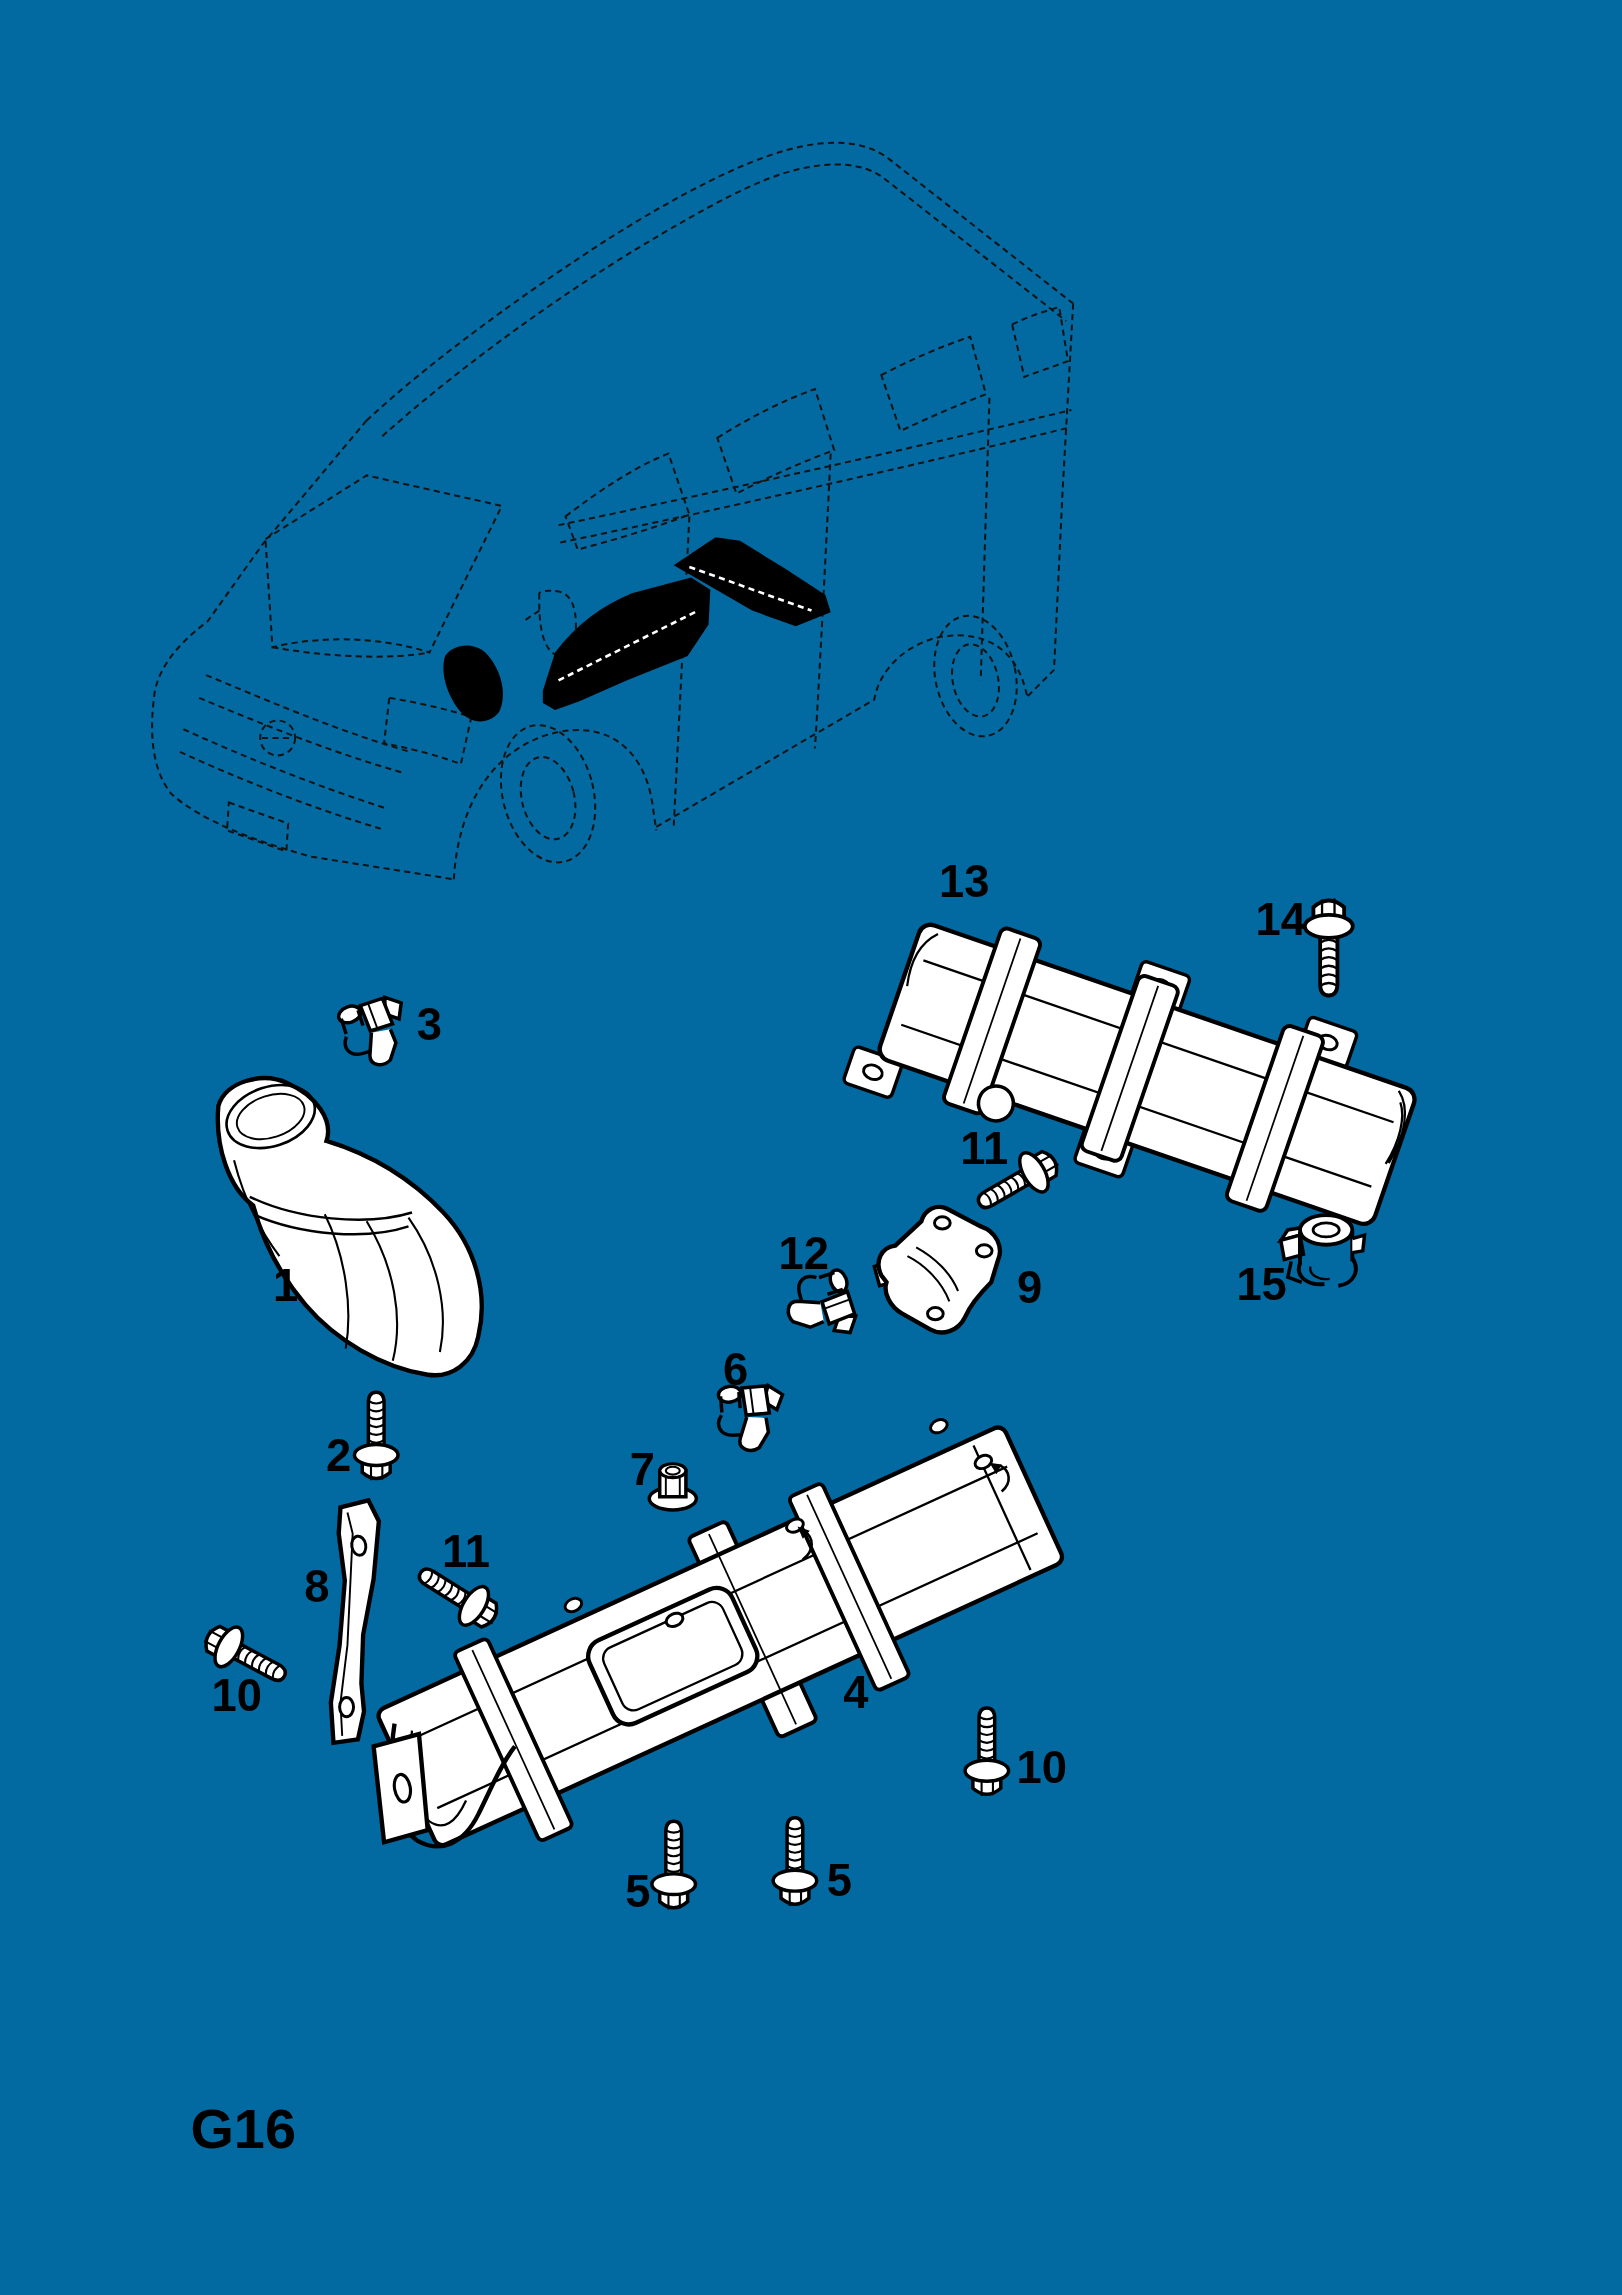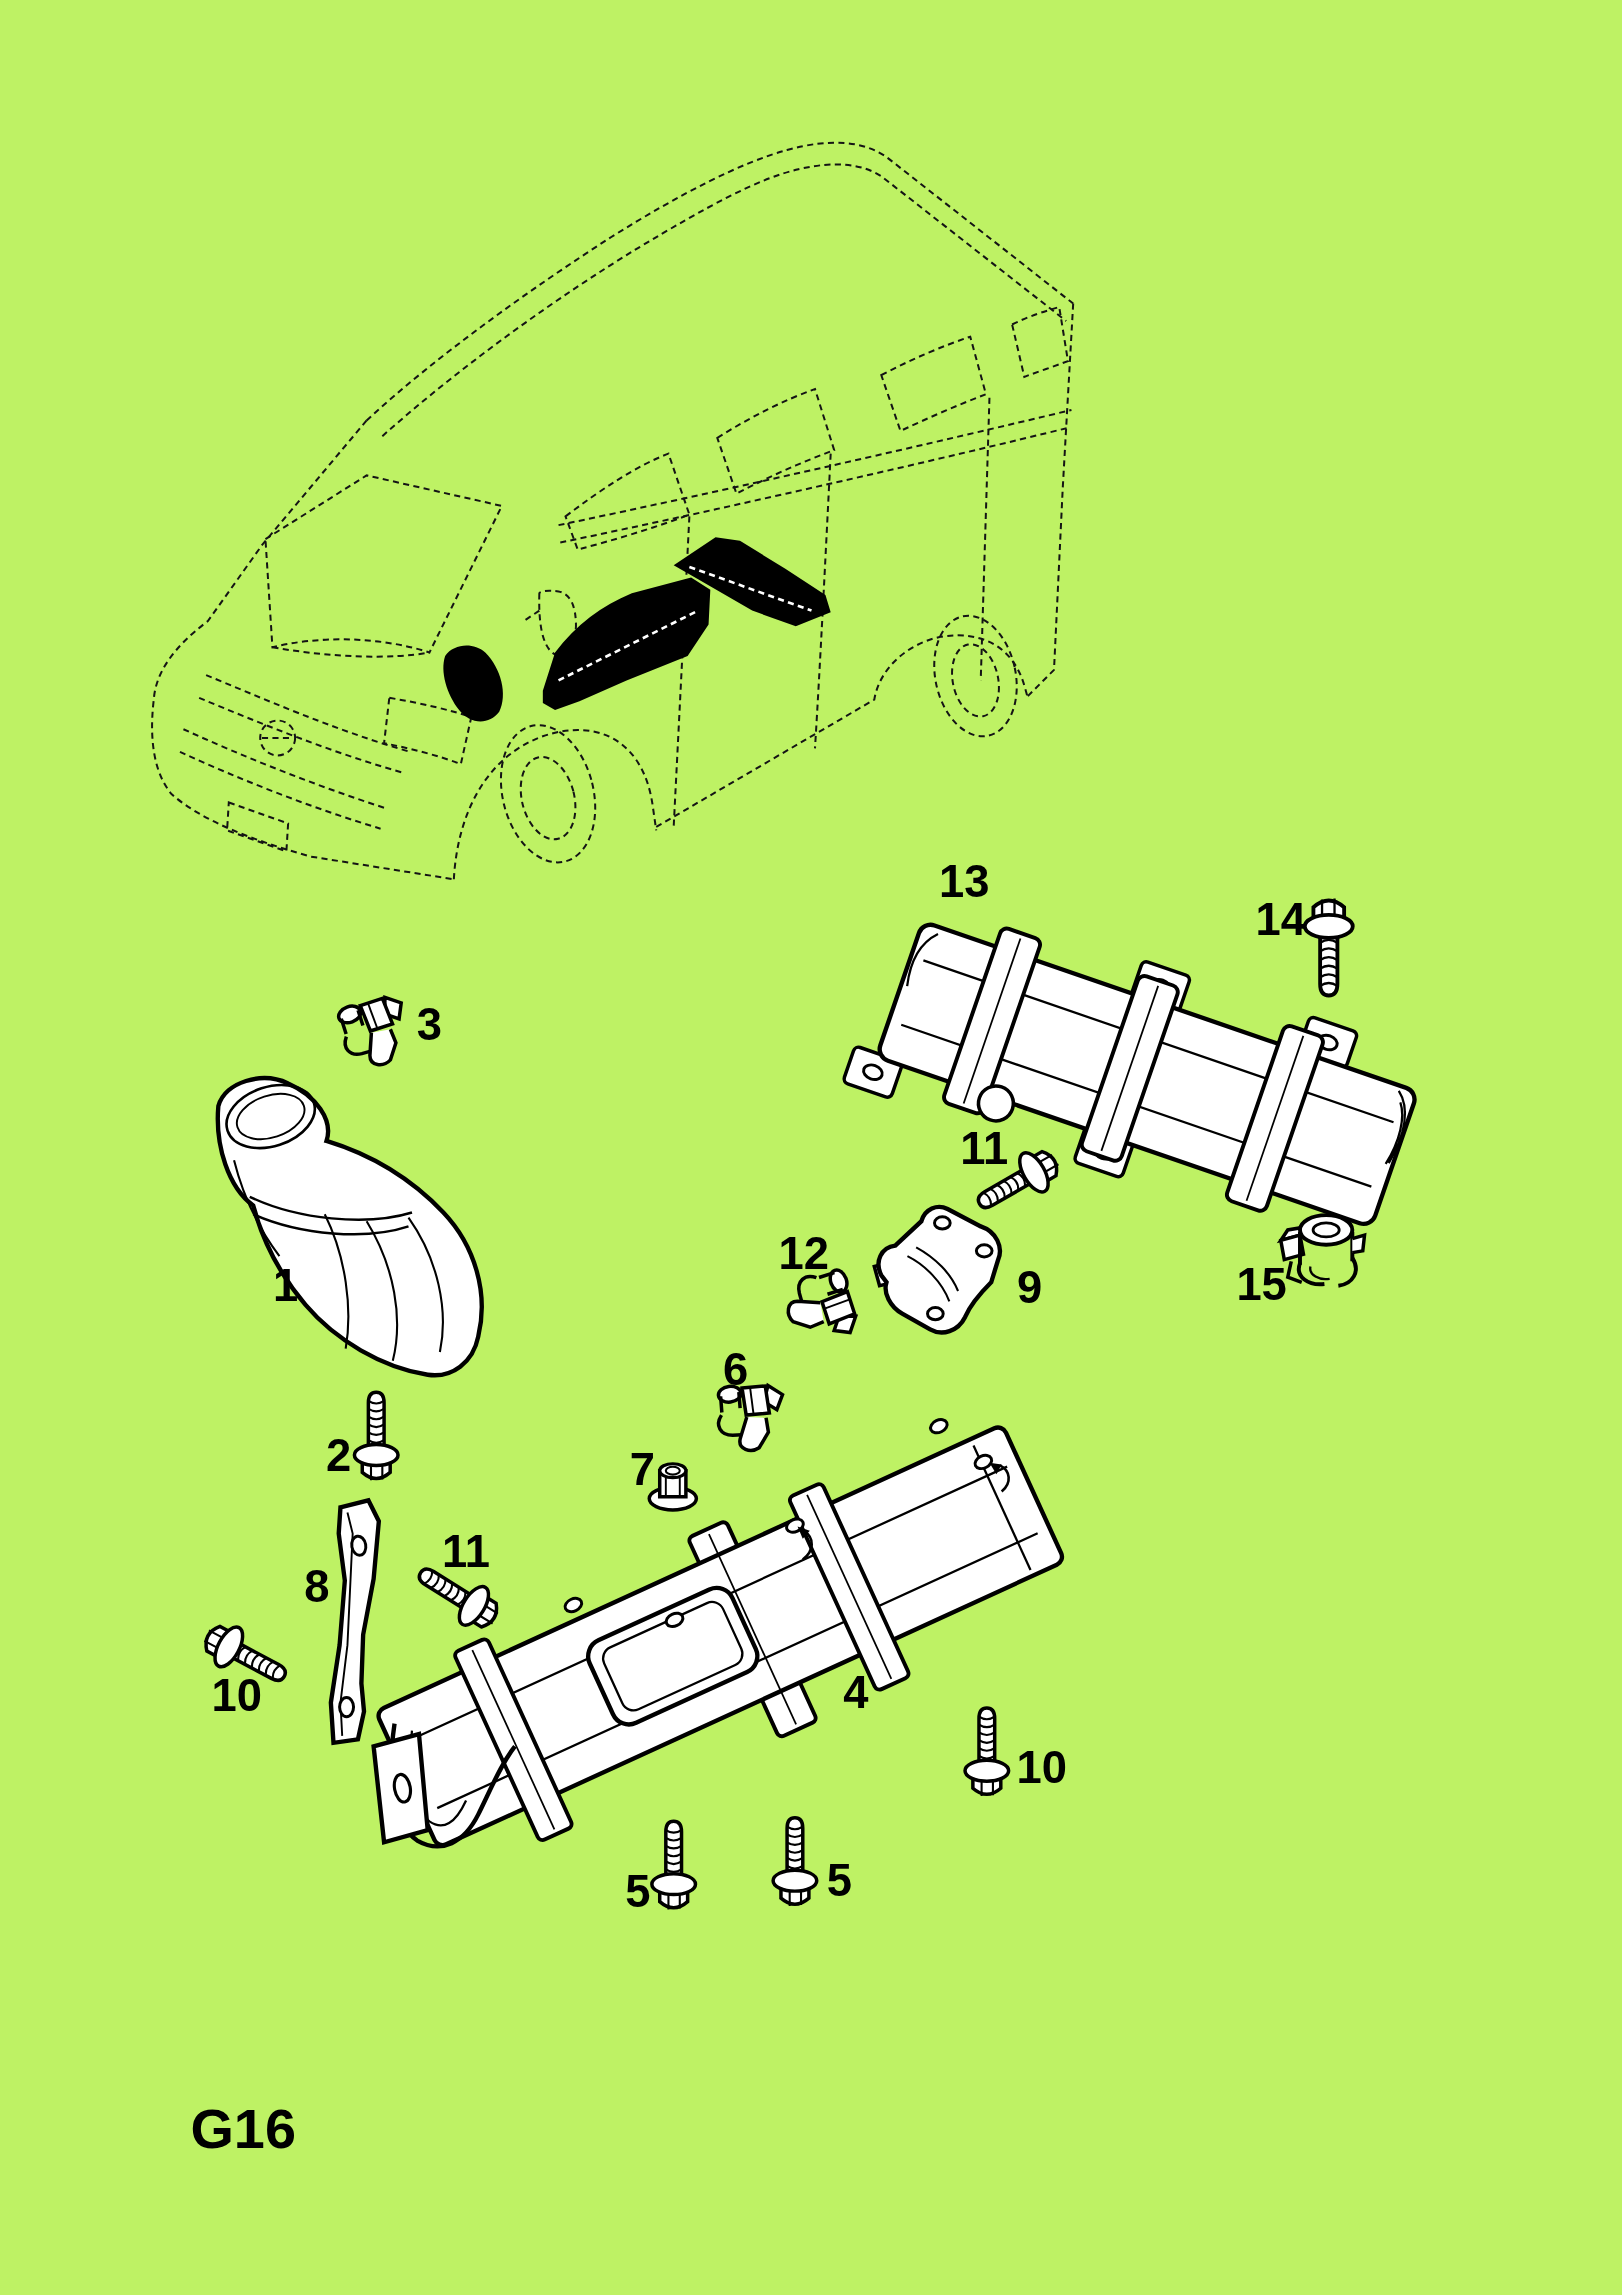--- a/index.html
+++ b/index.html
@@ -1,19 +1,19 @@
 <!DOCTYPE html>
 <html style="font-size:14px"><head>
 <meta charset="utf-8">
 <style>
   html,body{margin:0;padding:0;background:#888;}
   .page{
     position:relative;
     width:1623px;height:2295px;
-    background:#bef264;
+    background:#0369a1;
     margin:0 auto;
     overflow:hidden;
     font-family:"Liberation Sans", sans-serif;
   }
   svg{position:absolute;inset:0;}
   .callout{
     font-family:"Liberation Sans", sans-serif;
     font-size:52px;
     font-weight:bold;
     fill:#000;

